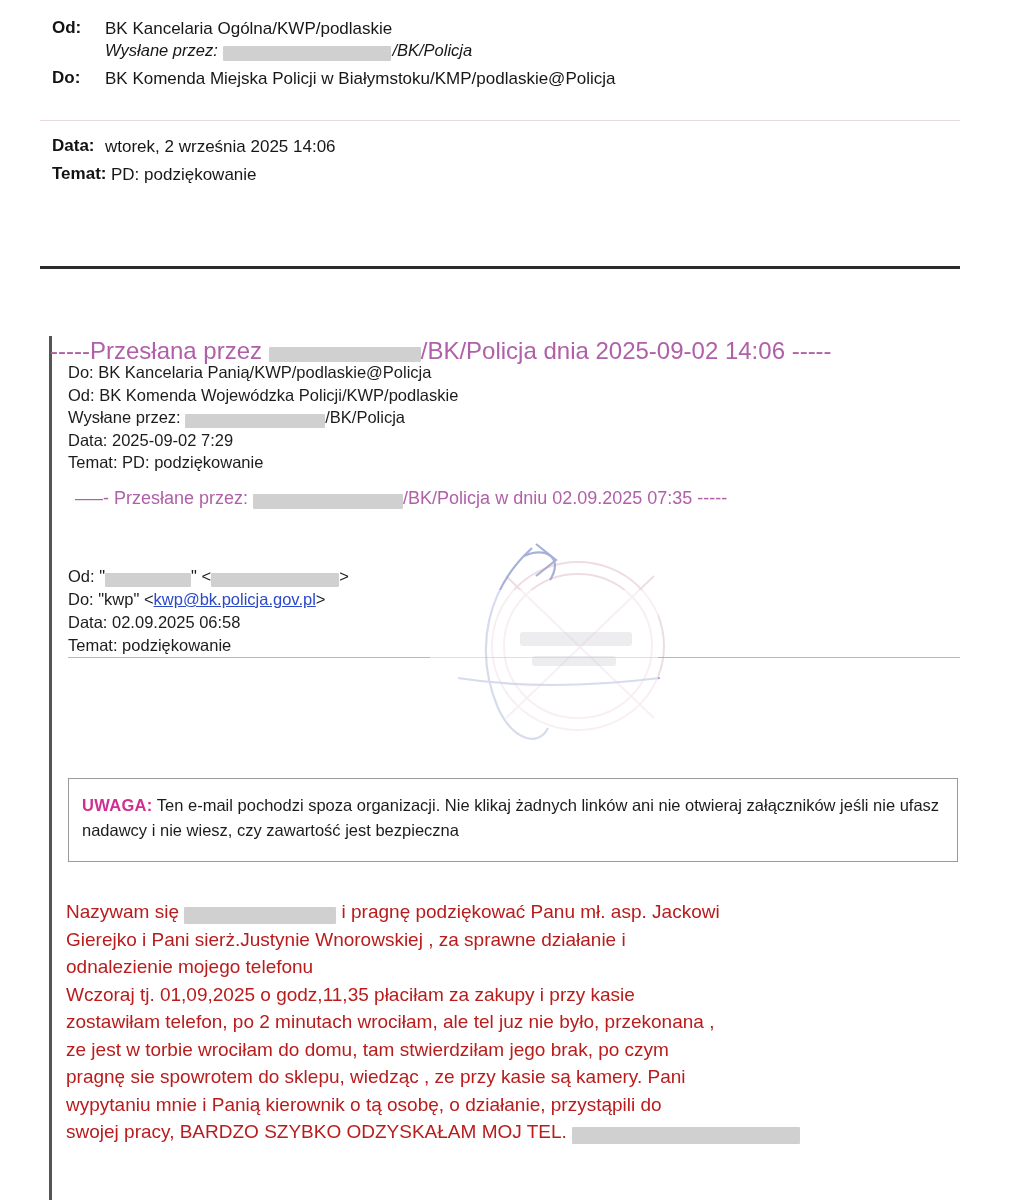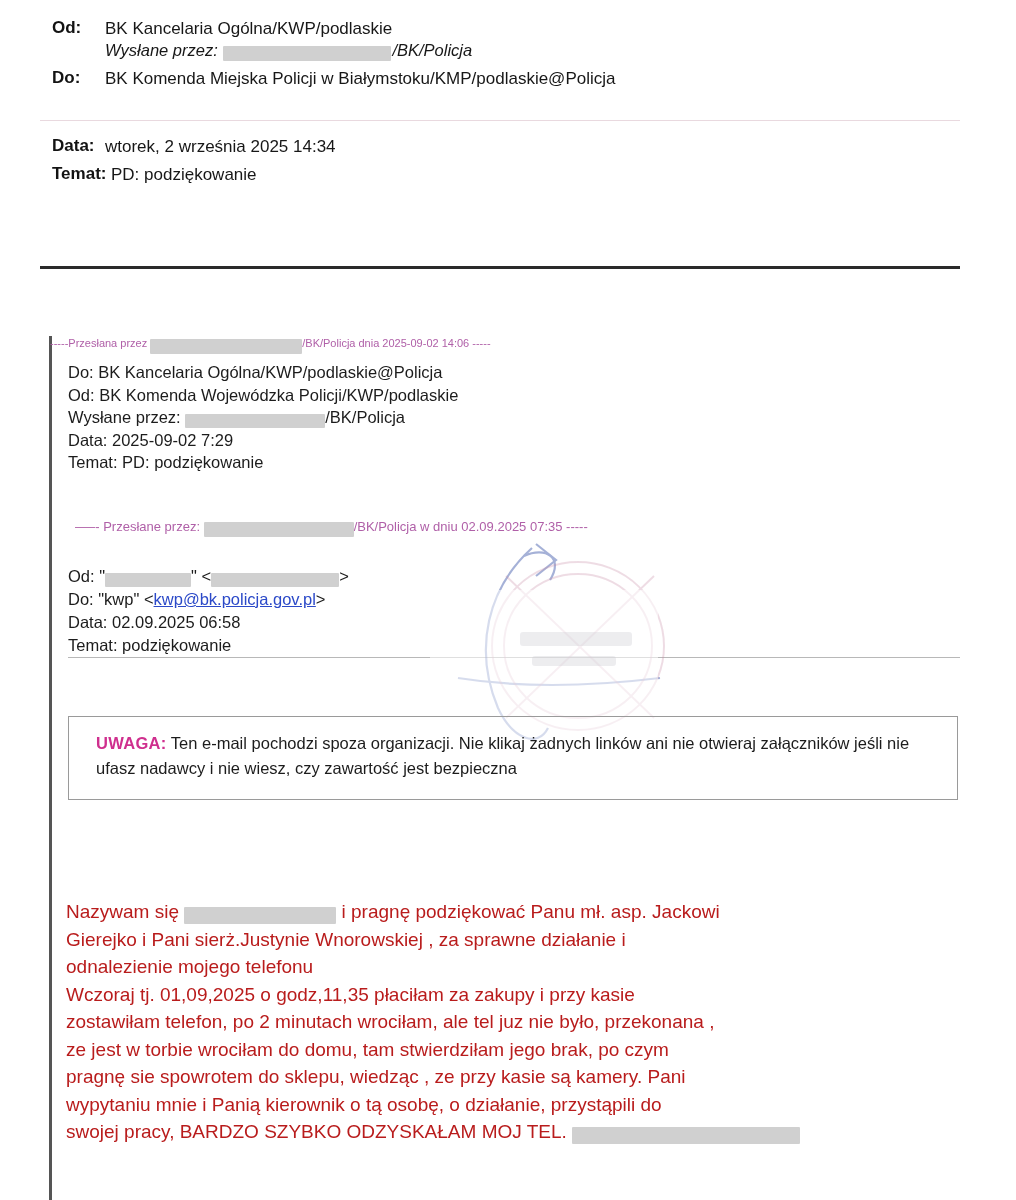--- a/index.html
+++ b/index.html
@@ -99,41 +99,41 @@
     height: 864px;
     background: #555;
   }
 
   .fwd1 {
     position: absolute;
     left: 50px;
     top: 337px;
     width: 900px;
     color: #b060a8;
-    font-size: 11px;
+    font-size: 24px;
     white-space: nowrap;
   }
   .r-fwd1 { width: 152px; height: 15px; position: relative; top: 2px; }
 
   .blk1 {
     position: absolute;
     left: 68px;
     top: 361px;
     font-size: 16.5px;
     line-height: 22.5px;
     color: #1c1c1c;
   }
   .r-blk1 { width: 140px; height: 14px; position: relative; top: 2px; }
 
   .fwd2 {
     position: absolute;
     left: 75px;
-    top: 519px;
+    top: 488px;
     color: #b060a8;
-    font-size: 13px;
+    font-size: 18px;
     white-space: nowrap;
   }
   .r-fwd2 { width: 150px; height: 15px; position: relative; top: 2px; }
 
   .blk2 {
     position: absolute;
     left: 68px;
     top: 565px;
     font-size: 16.5px;
     line-height: 23px;
@@ -152,26 +152,26 @@
     top: 657px;
     width: 892px;
     height: 1px;
     background: #b8b8b8;
   }
 
   
   .warn {
     position: absolute;
     left: 68px;
-    top: 716px;
+    top: 778px;
     width: 890px;
     height: 84px;
     border: 1px solid #9a9a9a;
     box-sizing: border-box;
-    padding: 14px 16px 0 27px;
+    padding: 14px 16px 0 13px;
     font-size: 16.5px;
     line-height: 25px;
     color: #1c1c1c;
   }
   .warn b {
     color: #cf2f8e;
     font-weight: bold;
     letter-spacing: .3px;
   }
 
@@ -225,39 +225,39 @@
       <div class="hdr-label">Do:</div>
       <div class="hdr-val">BK Komenda Miejska Policji w Białymstoku/KMP/podlaskie@Policja</div>
     </div>
   </div>
 
   <div class="rule-light"></div>
 
   <div class="hdr2">
     <div class="hdr-row">
       <div class="hdr-label">Data:</div>
-      <div class="hdr-val">wtorek, 2 września 2025 14:34</div>
+      <div class="hdr-val">wtorek, 2 września 2025 14:06</div>
     </div>
     <div class="hdr-row">
       <div class="hdr-label">Temat:</div>
       <div class="hdr-val" style="padding-left:6px">PD: podziękowanie</div>
     </div>
   </div>
 
   <div class="rule-dark"></div>
 
   <div class="left-bar"></div>
 
   <div class="fwd1">
     <span>-----Przesłana przez</span>
     <span class="redact r-fwd1"></span><span>/BK/Policja dnia 2025-09-02 14:06 -----</span>
   </div>
 
   <div class="blk1">
-    <div>Do: BK Kancelaria Ogólna/KWP/podlaskie@Policja</div>
+    <div>Do: BK Kancelaria Panią/KWP/podlaskie@Policja</div>
     <div>Od: BK Komenda Wojewódzka Policji/KWP/podlaskie</div>
     <div><span>Wysłane przez:</span> <span class="redact r-blk1"></span><span>/BK/Policja</span></div>
     <div>Data: 2025-09-02 7:29</div>
     <div>Temat: PD: podziękowanie</div>
   </div>
 
   <div class="fwd2">
     <span>—–- Przesłane przez:</span>
     <span class="redact r-fwd2"></span><span>/BK/Policja w dniu 02.09.2025 07:35 -----</span>
   </div>

